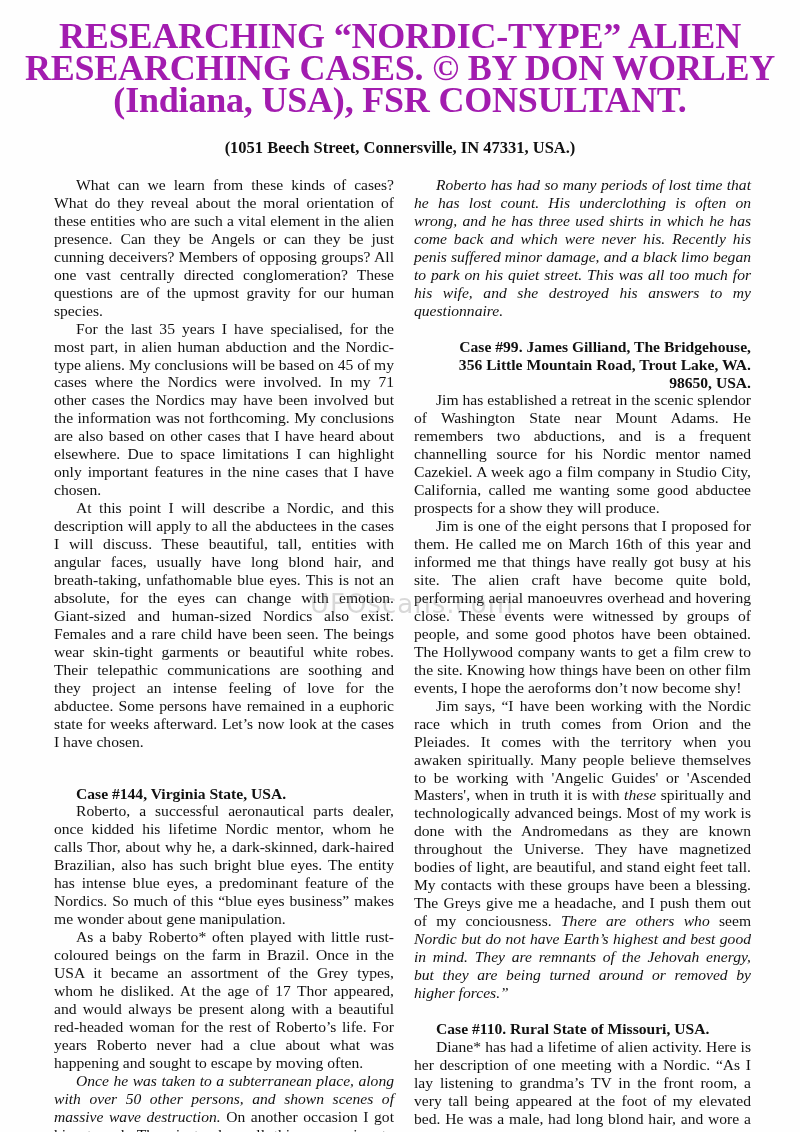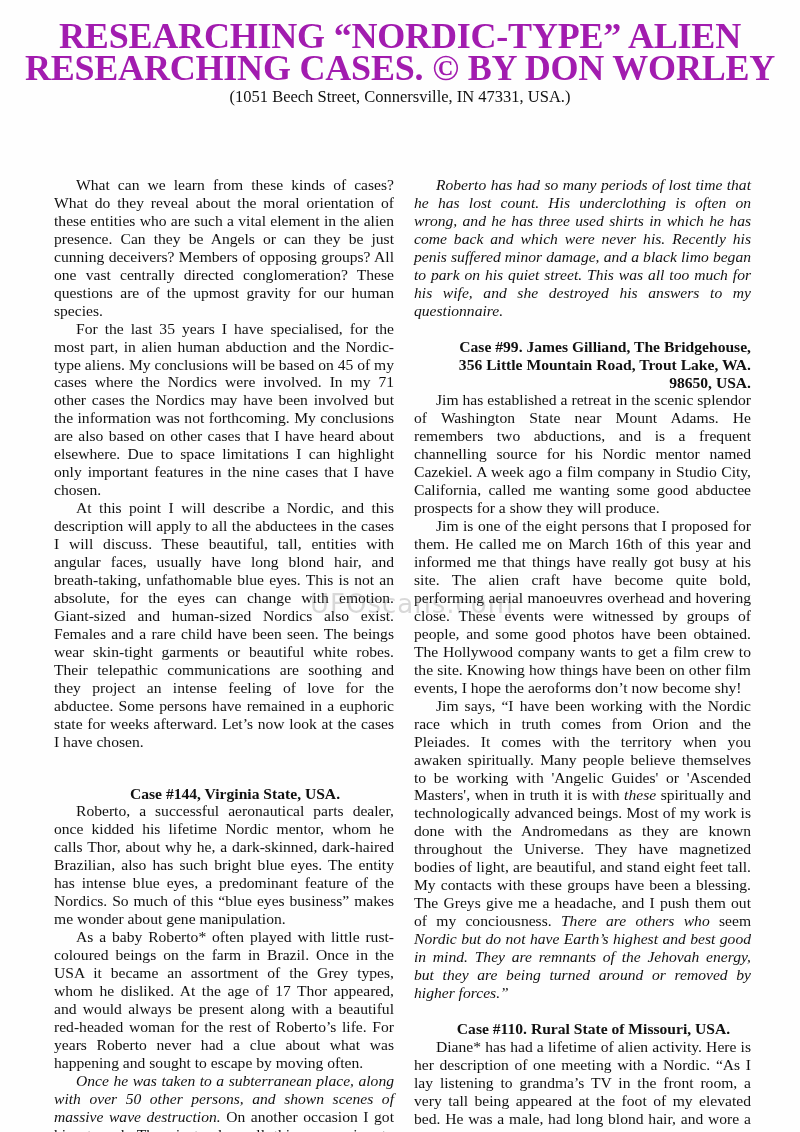--- a/index.html
+++ b/index.html
@@ -29,45 +29,44 @@
   }
   .title-line {
     font-weight: bold;
     font-size: 36px;
     line-height: 32px;
     letter-spacing: -0.2px;
     color: #a21caf;
     white-space: nowrap;
   }
   .address-line {
-    font-weight: normal;
+    font-weight: bold;
     font-size: 16.5px;
     line-height: 22px;
-    margin-top: 2px;
+    margin-top: 21px;
     color: #111;
   }
   .column {
     position: absolute;
     top: 176px;
     width: 340px;
     font-size: 15.6px;
     line-height: 17.95px;
     text-align: justify;
     hyphens: none;
   }
   .col-left { left: 54px; }
   .col-right { left: 414px; width: 337px; }
   .column p {
     margin: 0;
     text-indent: 22px;
   }
   .column p.no-indent { text-indent: 0; }
   .case-heading {
     font-weight: bold;
-    text-align: center;
     margin: 0;
     text-indent: 0;
   }
   .case-heading.left-align {
     text-align: right;
   }
   .gap { height: 18px; }
   .gap-small { height: 16px; }
   em { }
   .watermark {
@@ -82,20 +81,21 @@
   }
 </style>
 </head>
 <body>
 
 <div class="page">
 
   <div class="header">
     <div class="title-line">RESEARCHING “NORDIC-TYPE” ALIEN</div>
     <div class="title-line">RESEARCHING CASES.  ©  BY DON WORLEY</div>
+    <div class="title-line">(Indiana, USA), FSR CONSULTANT.</div>
     <div class="address-line">(1051 Beech Street, Connersville, IN 47331, USA.)</div>
   </div>
 
   <div class="column col-left">
     <p>What can we learn from these kinds of cases?  What do they reveal about the moral orientation of these entities who are such a vital element in the alien presence.  Can they be Angels or can they be just cunning deceivers? Members of opposing groups?  All one vast centrally directed conglomeration?  These questions are of the upmost gravity for our human species.</p>
     <p>For the last 35 years I have specialised, for the most part, in alien human abduction and the Nordic-type aliens. My conclusions will be based on 45 of my cases where the Nordics were involved.  In my 71 other cases the Nordics may have been involved but the information was not forthcoming.  My conclusions are also based on other cases that I have heard about elsewhere.  Due to space limitations I can highlight only important features in the nine cases that I have chosen.</p>
     <p>At this point I will describe a Nordic, and this description will apply to all the abductees in the cases I will discuss.  These beautiful, tall, entities with angular faces, usually have long blond hair, and breath-taking, unfathomable blue eyes.  This is not an absolute, for the eyes can change with emotion.  Giant-sized and human-sized Nordics also exist.  Females and a rare child have been seen.  The beings wear skin-tight garments or beautiful white robes.  Their telepathic communications are soothing and they project an intense feeling of love for the abductee.  Some persons have remained in a euphoric state for weeks afterward.  Let’s now look at the cases I have chosen.</p>
     <div class="gap"></div>
     <div class="gap-small"></div>
     <p class="case-heading">Case #144,  Virginia State, USA.</p>

